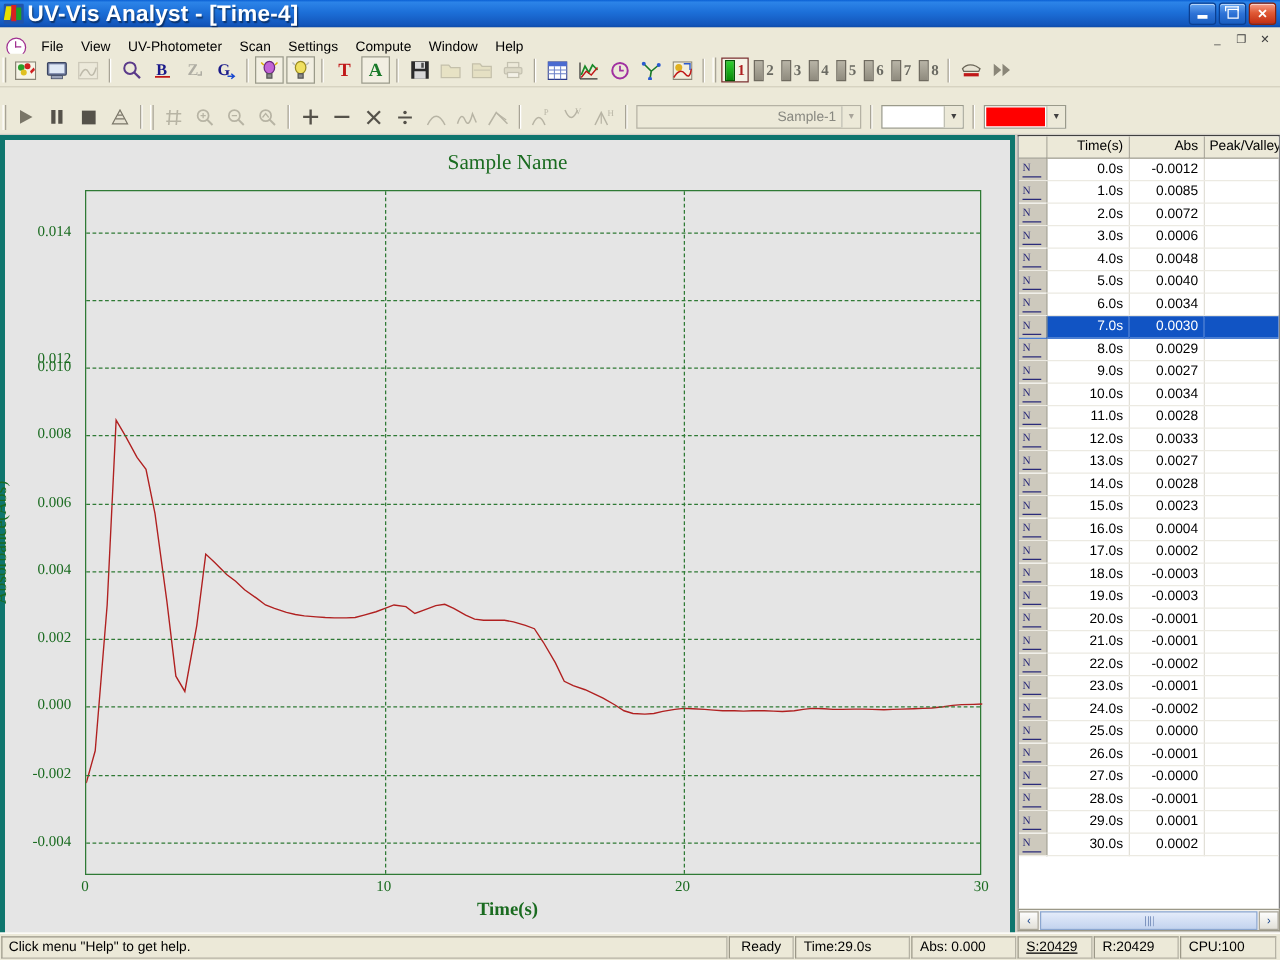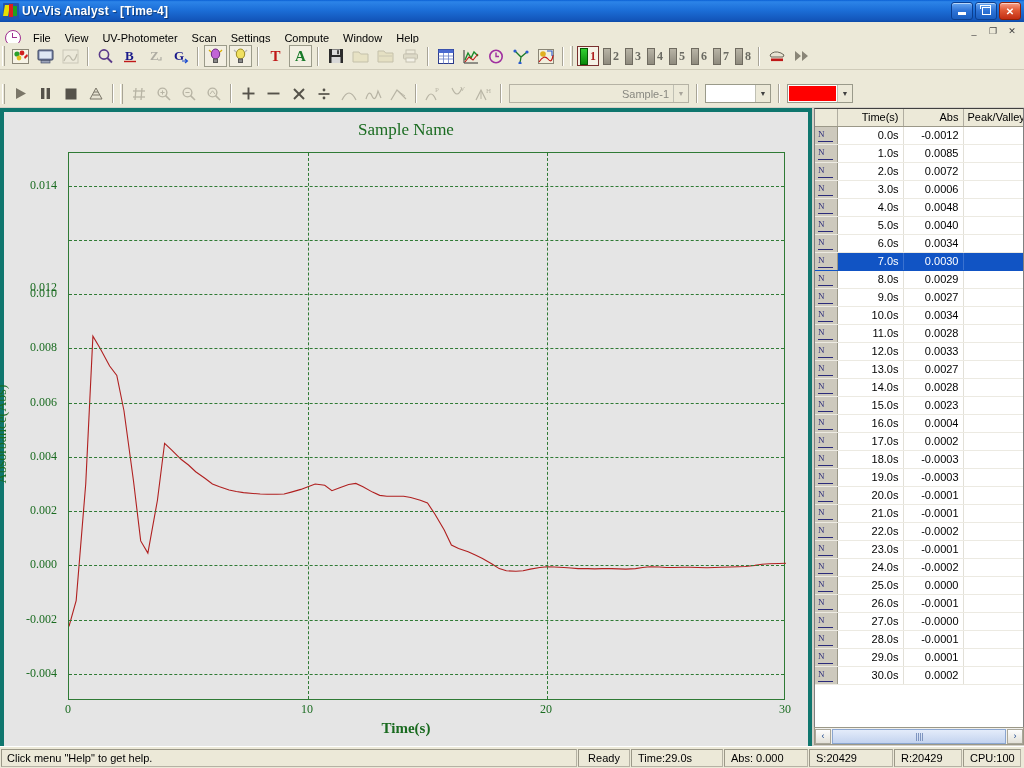--- a/index.html
+++ b/index.html
@@ -23,21 +23,21 @@
     width: 16px; height: 16px; margin: 0 3px 0 3px;
     position: relative; flex: none;
     background: #2255aa;
     border-radius: 1px;
     overflow: hidden;
   }
   .tb-icon .a { position:absolute; left:1px; top:2px; width:5px; height:11px; background:#e8e000; transform:skewX(-10deg);}
   .tb-icon .b { position:absolute; left:6px; top:1px; width:4px; height:13px; background:#d82020;}
   .tb-icon .c { position:absolute; left:10px; top:3px; width:4px; height:10px; background:#20a020;}
   .tb-title {
-    color: #ffffff; font-weight: bold; font-size: 12px;
+    color: #ffffff; font-weight: bold; font-size: 18px;
     text-shadow: 1px 1px 1px rgba(0,0,0,0.45);
     letter-spacing: 0.2px; white-space: nowrap;
   }
   .tb-btns { position: absolute; right: 3px; top: 2px; display: flex; gap: 2px; }
   .tb-btn {
     width: 22px; height: 18px; border-radius: 3px;
     border: 1px solid #0b3f91;
     display: flex; align-items: center; justify-content: center;
     color: #fff; font-size: 10px; font-weight: bold;
     background: linear-gradient(180deg,#67a7f2 0%, #2d72d6 50%, #1a5ec0 100%);
@@ -224,23 +224,23 @@
   }
   .sb-cell {
     height: 18px; flex: none; margin-right: 1px;
     border: 1px solid #b5b2a4; border-top-color: #9b9888; border-left-color:#9b9888;
     display: flex; align-items: center; justify-content: center;
     padding: 0 6px; font-size: 11px; color: #000;
   }
   .sb-ready { width: 52px; }
   .sb-time  { width: 92px; justify-content:flex-start;}
   .sb-abs   { width: 84px; justify-content:flex-start;}
-  .sb-s     { width: 84px; justify-content:flex-start;}
+  .sb-s     { width: 60px; justify-content:flex-start;text-decoration:underline;}
   .sb-r     { width: 68px; justify-content:flex-start;}
-  .sb-cpu   { width: 58px; justify-content:flex-start; margin-right: 3px;}
+  .sb-cpu   { width: 77px; justify-content:flex-start; margin-right: 3px;}
 
   svg { display: block; }
 </style>
 </head>
 <body>
 
 <div id="app">
 
   <div class="titlebar">
     <div class="tb-icon">

